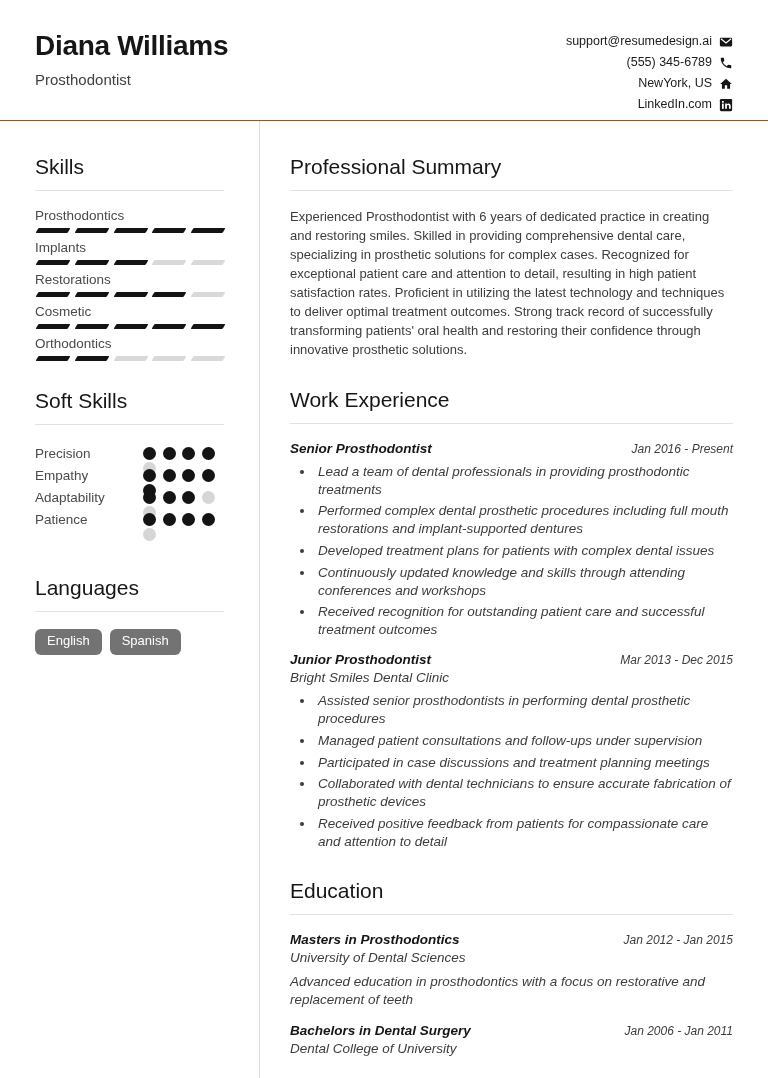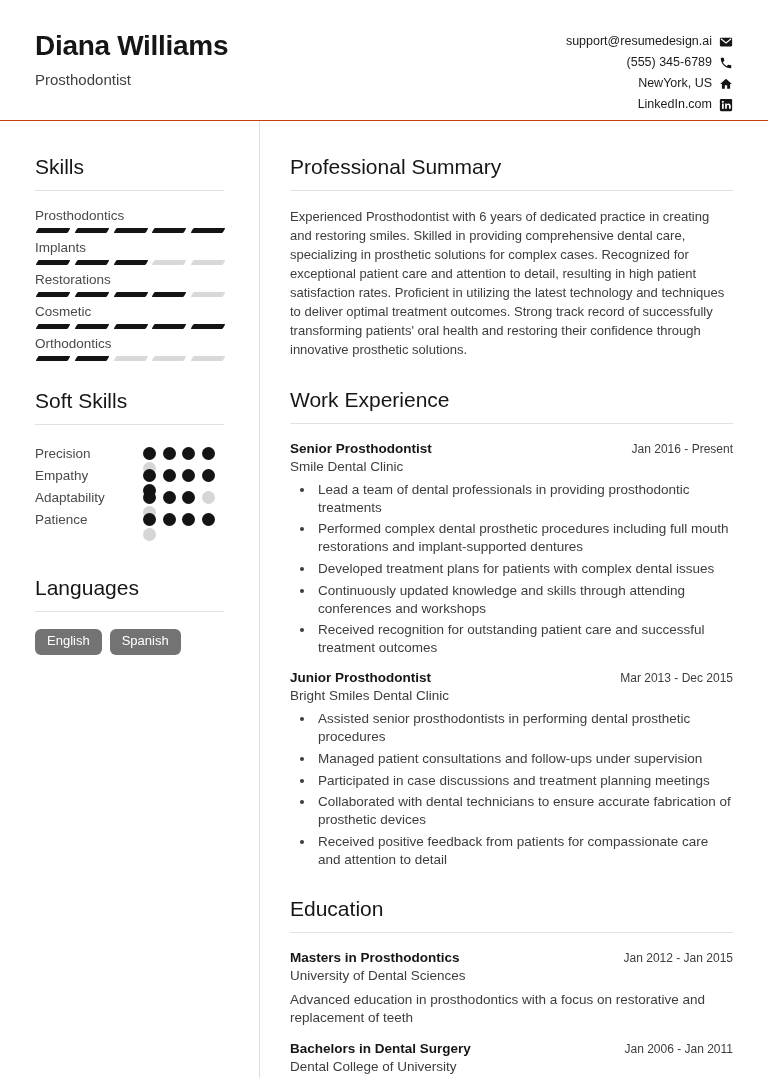--- a/index.html
+++ b/index.html
@@ -43,21 +43,21 @@
   .dot.on { background:#141414; }
   .dot.wrapped { position:absolute; left:0; top:15px; }
 
   
   .pills { display:flex; gap:8px; }
   .pill { background:#737373; color:#fff; font-size:13px; padding:5px 12px 6px 12px;
           border-radius:6px; line-height:1.15; }
 
   
   .summary-text { font-size:13px; color:#3d3d3d; line-height:1.46; }
-  .entry { margin-bottom:13px; }
+  .entry { margin-bottom:13px;font-style:italic; }
   .entry-head { display:flex; justify-content:space-between; align-items:baseline; }
   .entry-title { font-size:13.5px; font-weight:bold; color:#161616; }
   .entry-date { font-size:12px; color:#3d3d3d; white-space:nowrap; }
   .entry-sub { font-size:13.5px; color:#3d3d3d; margin-top:3px; }
   .bullets { margin:7px 0 0 0; padding-left:25px; }
   .bullets li { font-size:13.5px; color:#3d3d3d; line-height:1.32; margin-bottom:4px; padding-left:3px; }
   .entry-desc { font-size:13.5px; color:#3d3d3d; line-height:1.38; margin-top:8px; }
 </style>
 </head>
 <body>
@@ -230,21 +230,20 @@
       </div>
 
       <div class="section">
         <div class="sec-heading">Work Experience</div>
         <div>
             <div class="entry">
               <div class="entry-head">
                 <span class="entry-title">Senior Prosthodontist</span>
                 <span class="entry-date">Jan 2016 - Present</span>
               </div>
-              <div class="entry-sub">Smile Dental Clinic</div>
               <ul class="bullets">
                 <li>Lead a team of dental professionals in providing prosthodontic treatments</li>
                 <li>Performed complex dental prosthetic procedures including full mouth restorations and implant-supported dentures</li>
                 <li>Developed treatment plans for patients with complex dental issues</li>
                 <li>Continuously updated knowledge and skills through attending conferences and workshops</li>
                 <li>Received recognition for outstanding patient care and successful treatment outcomes</li>
               </ul>
             </div>
             <div class="entry">
               <div class="entry-head">

